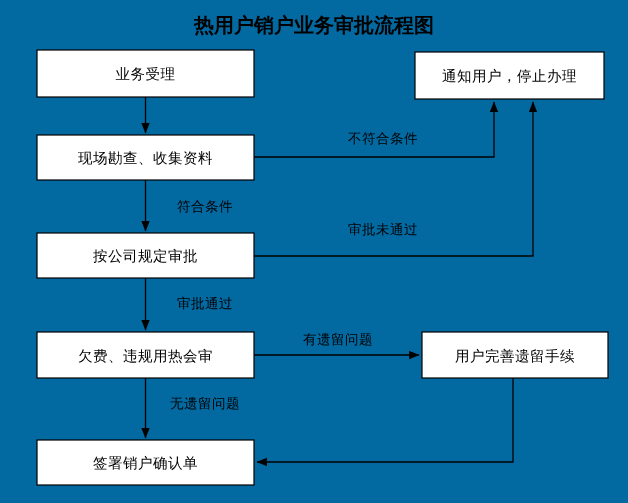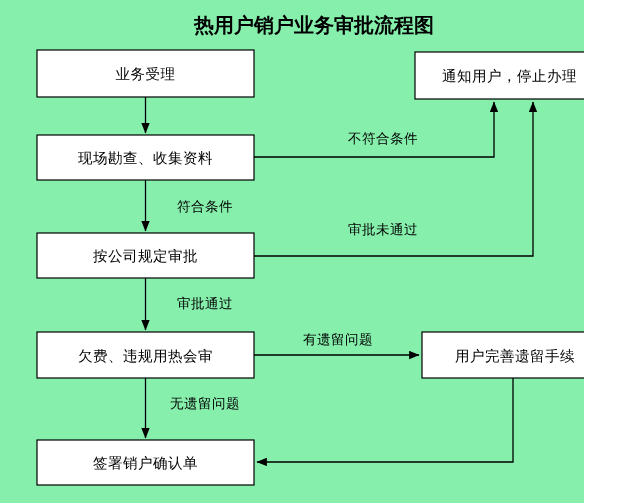--- a/index.html
+++ b/index.html
@@ -6,23 +6,23 @@
   html, body {
     margin: 0;
     padding: 0;
     background: #ffffff;
   }
   body {
     font-family: "Liberation Serif", "DejaVu Serif", serif;
   }
   #flowchart-root {
     position: relative;
-    width: 584px;
+    width: 628px;
     height: 503px;
-    background: #86efac;
+    background: #0369a1;
     overflow: hidden;
   }
   #flow-svg {
     position: absolute;
     left: 0;
     top: 0;
     width: 628px;
     height: 503px;
     display: block;
   }

